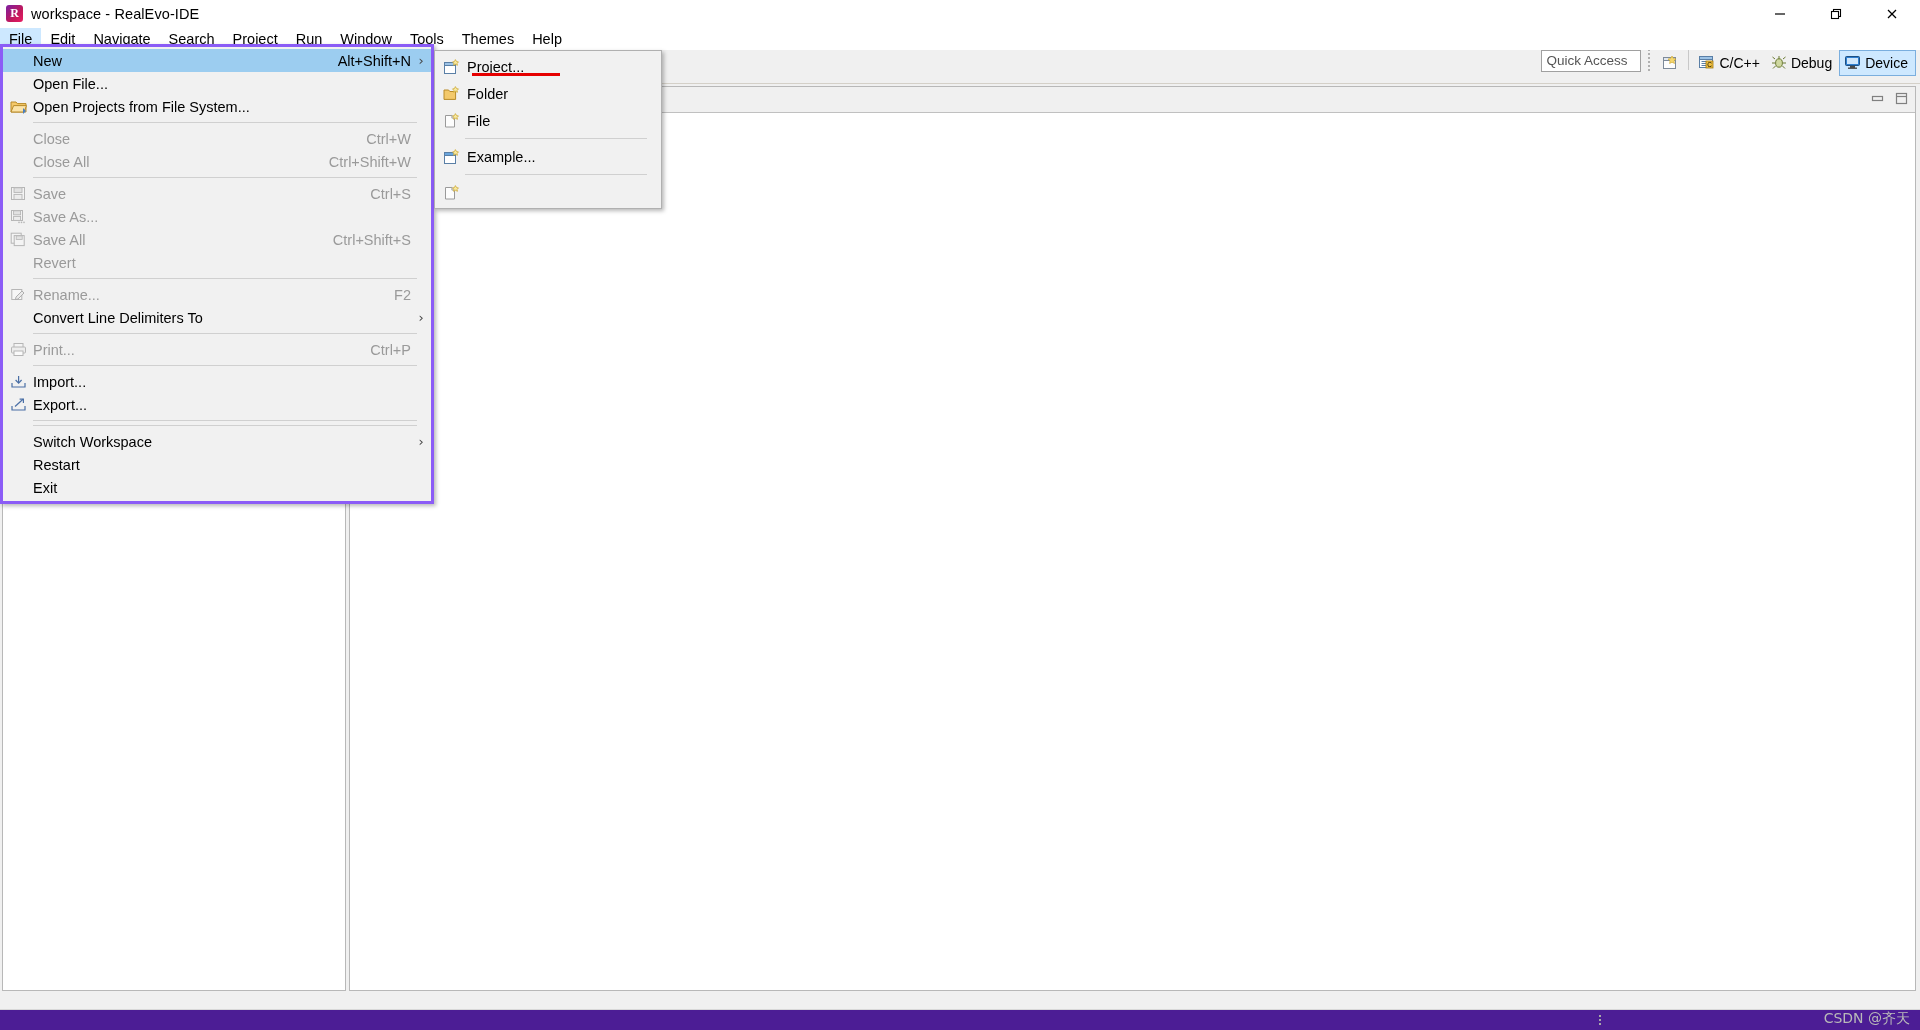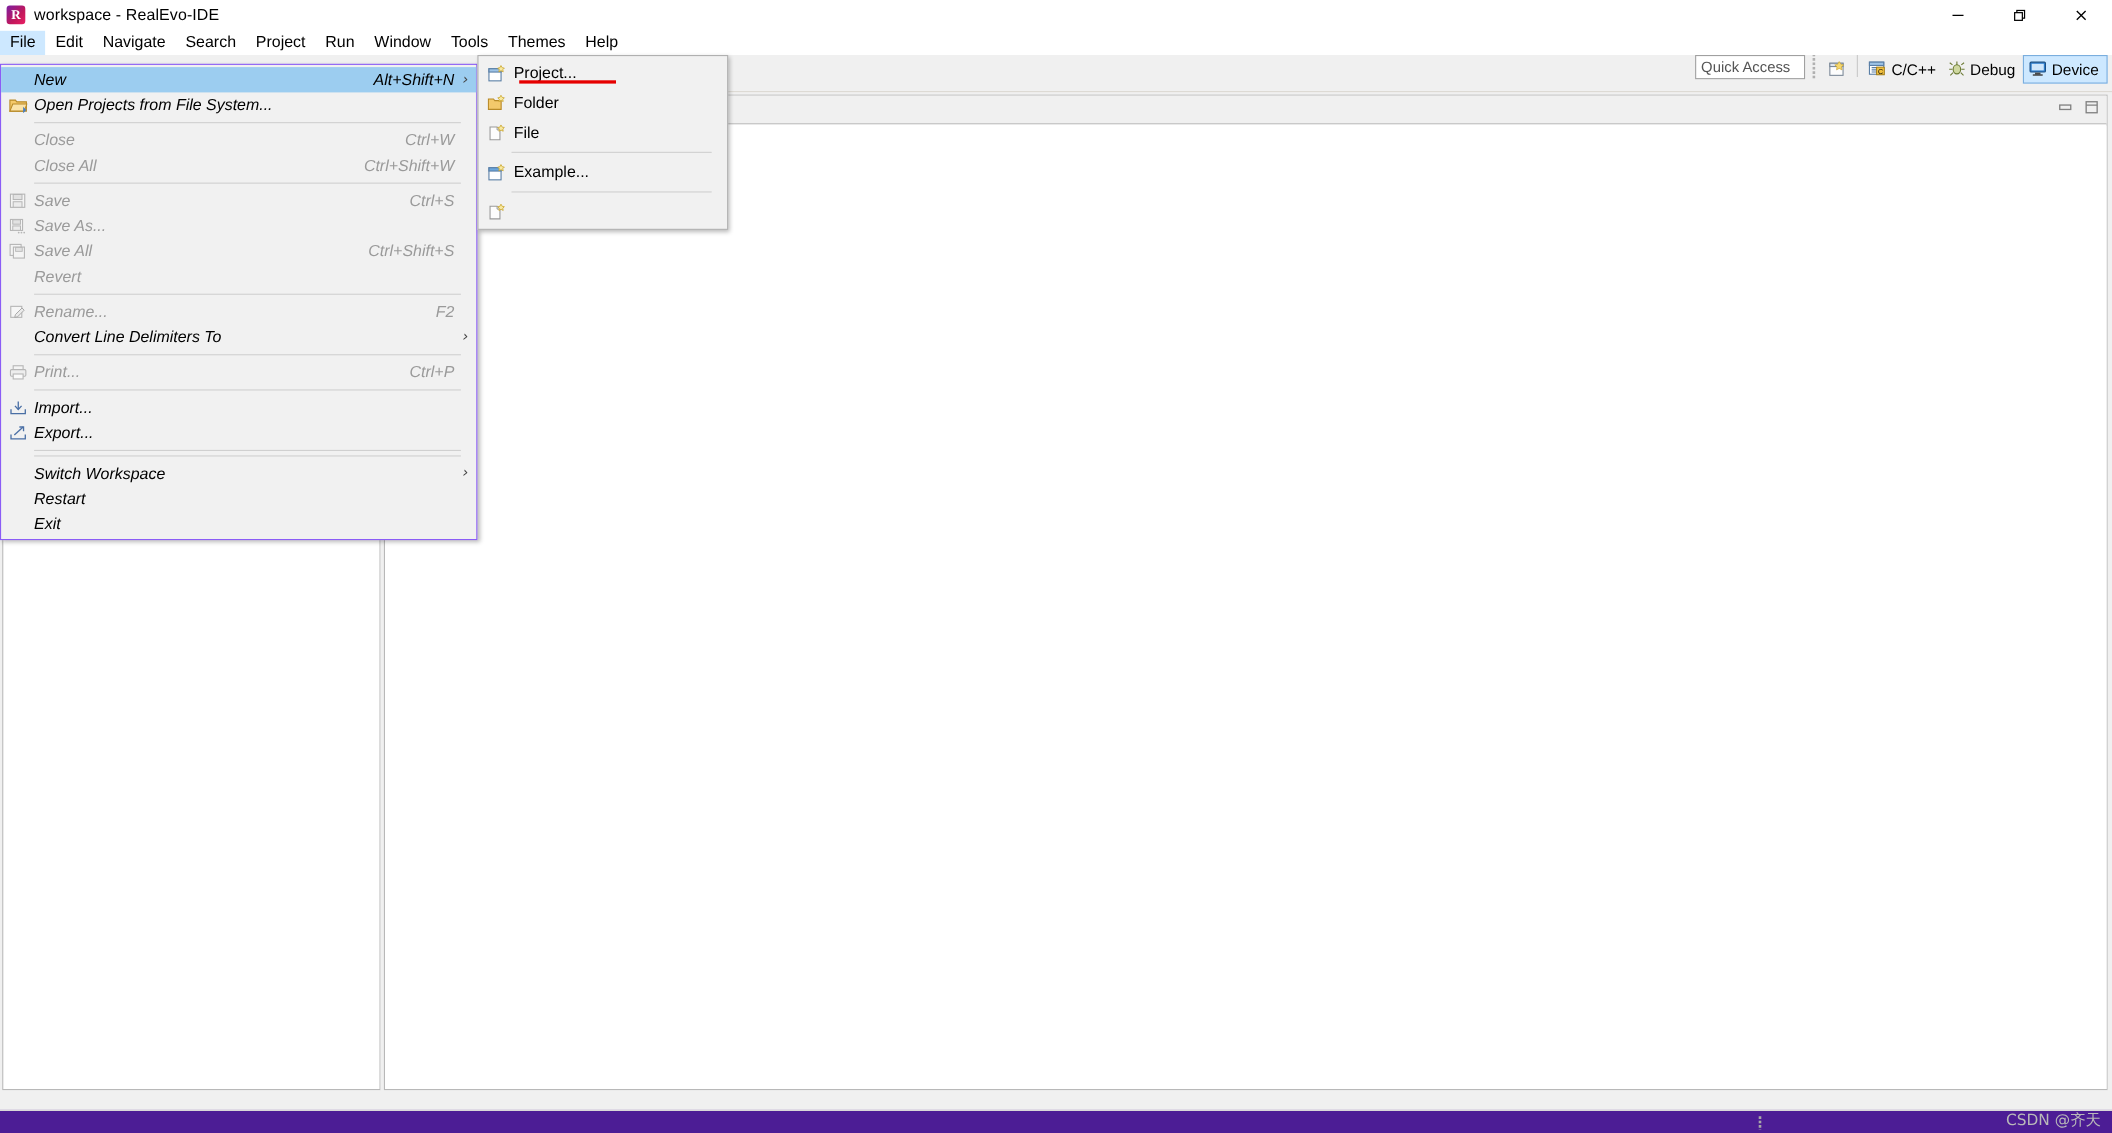--- a/index.html
+++ b/index.html
@@ -121,24 +121,24 @@
     background-size: 4px 4px; background-repeat: repeat-y;
   }
   .watermark {
     position: absolute; right: 10px; bottom: 2px;
     font-size: 14px; color: #b9b9b9;
     font-family: "DejaVu Sans", sans-serif; white-space: nowrap;
   }
 
   
   .menu-popup {
-    position: absolute; left: 0px; top: 58px; width: 434px;
-    background: #f1f1f1; border: 1px solid #8b5cf6;
+    position: absolute; left: 0px; top: 44px; width: 434px;
+    background: #f1f1f1; border: 3px solid #8b5cf6;
     box-shadow: 2px 2px 4px rgba(0,0,0,.28);
-    padding: 2px 0; z-index: 50; font-style: italic;
+    padding: 2px 0; z-index: 50;
   }
   .mrow {
     position: relative; height: 23px; display: flex; align-items: center;
     font-size: 14.5px; color: #000; padding-left: 0; white-space: nowrap;
   }
   .mrow.hl { background: #9ccdf0; }
   .mrow.disabled .mlabel, .mrow.disabled .maccel { color: #9a9a9a; }
   .micon {
     width: 30px; min-width: 30px; height: 23px; display: flex;
     align-items: center; justify-content: center;
@@ -294,20 +294,26 @@
 
 <div class="menu-popup">
 
   <div class="mrow hl">
     <span class="micon"></span>
     <span class="mlabel">New</span>
     <span class="maccel">Alt+Shift+N</span>
     <span class="marrow">›</span>
   </div>
 
+  <div class="mrow">
+    <span class="micon"></span>
+    <span class="mlabel">Open File...</span>
+    <span class="maccel"></span>
+    <span class="marrow"></span>
+  </div>
 
   <div class="mrow">
     <span class="micon">
       <svg width="17" height="15" viewBox="0 0 17 15">
         <path d="M1 3 h5 l1.3 1.6 H16 V13 H1 Z" fill="#f5c96a" stroke="#b88a28" stroke-width="1"></path>
         <path d="M1 13 L3.6 6.6 H16.5 L14 13 Z" fill="#fbe3a8" stroke="#b88a28" stroke-width="1"></path>
         <path d="M13 9 l3 3 -3 3 z" fill="#4a7fbf"></path>
       </svg>
     </span>
     <span class="mlabel">Open Projects from File System...</span>

